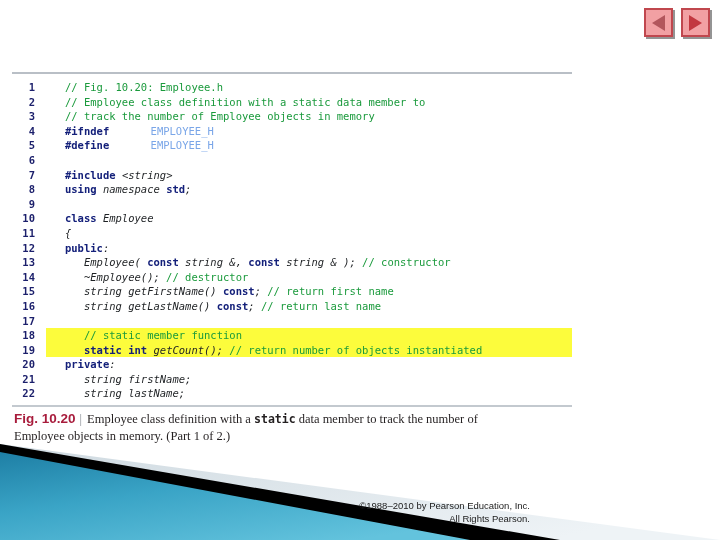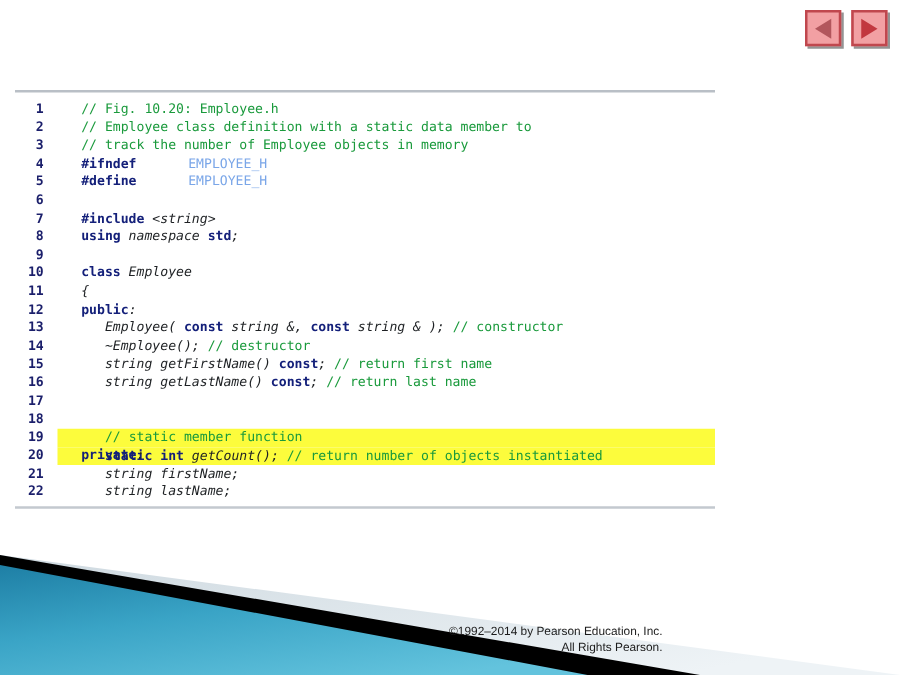--- a/index.html
+++ b/index.html
@@ -84,21 +84,20 @@
     flex: 0 0 34px;
     text-align: right;
     padding-right: 11px;
     box-sizing: border-box;
     color: #1b1f6b;
     font-weight: bold;
   }
   .ctext { flex: 1 1 auto; }
   .hl .ctext {
     background: #fcfc3c;
-    margin-top: 15px;
   }
 
   
   .cm { color: #1a9a3c; }          
   .kw { color: #14207a; font-weight: bold; }  
   .pp { color: #14207a; font-weight: bold; margin-top: 32px; }  
   .mac{ color: #7aa6e8; padding-left: 35px; }          
   .pl { color: #1e2124; font-style: italic; }          
 
   
@@ -178,19 +177,22 @@
       <span class="tri tri-right"></span>
     </div>
   </div>
 
   <div class="figure">
     <div class="rule"></div>
     <div class="code" id="code-body"><div class="cline"><span class="lnum">1</span><span class="ctext"><span class="pl">   </span><span class="cm">// Fig. 10.20: Employee.h</span></span></div><div class="cline"><span class="lnum">2</span><span class="ctext"><span class="pl">   </span><span class="cm">// Employee class definition with a static data member to</span></span></div><div class="cline"><span class="lnum">3</span><span class="ctext"><span class="pl">   </span><span class="cm">// track the number of Employee objects in memory</span></span></div><div class="cline"><span class="lnum">4</span><span class="ctext"><span class="pl">   </span><span class="pp">#ifndef</span><span class="pl"> </span><span class="mac">EMPLOYEE_H</span></span></div><div class="cline"><span class="lnum">5</span><span class="ctext"><span class="pl">   </span><span class="pp">#define</span><span class="pl"> </span><span class="mac">EMPLOYEE_H</span></span></div><div class="cline"><span class="lnum">6</span><span class="ctext"><span class="pl"></span></span></div><div class="cline"><span class="lnum">7</span><span class="ctext"><span class="pl">   </span><span class="pp">#include</span><span class="pl"> </span><span class="pl">&lt;string&gt;</span></span></div><div class="cline"><span class="lnum">8</span><span class="ctext"><span class="pl">   </span><span class="kw">using</span><span class="pl"> namespace </span><span class="kw">std</span><span class="pl">;</span></span></div><div class="cline"><span class="lnum">9</span><span class="ctext"><span class="pl"></span></span></div><div class="cline"><span class="lnum">10</span><span class="ctext"><span class="pl">   </span><span class="kw">class</span><span class="pl"> Employee</span></span></div><div class="cline"><span class="lnum">11</span><span class="ctext"><span class="pl">   {</span></span></div><div class="cline"><span class="lnum">12</span><span class="ctext"><span class="pl">   </span><span class="kw">public</span><span class="pl">:</span></span></div><div class="cline"><span class="lnum">13</span><span class="ctext"><span class="pl">      Employee( </span><span class="kw">const</span><span class="pl"> string &amp;, </span><span class="kw">const</span><span class="pl"> string &amp; ); </span><span class="cm">// constructor</span></span></div><div class="cline"><span class="lnum">14</span><span class="ctext"><span class="pl">      ~Employee(); </span><span class="cm">// destructor</span></span></div><div class="cline"><span class="lnum">15</span><span class="ctext"><span class="pl">      string getFirstName() </span><span class="kw">const</span><span class="pl">; </span><span class="cm">// return first name</span></span></div><div class="cline"><span class="lnum">16</span><span class="ctext"><span class="pl">      string getLastName() </span><span class="kw">const</span><span class="pl">; </span><span class="cm">// return last name</span></span></div><div class="cline"><span class="lnum">17</span><span class="ctext"><span class="pl"></span></span></div><div class="cline hl"><span class="lnum">18</span><span class="ctext"><span class="pl">      </span><span class="cm">// static member function</span></span></div><div class="cline hl"><span class="lnum">19</span><span class="ctext"><span class="pl">      </span><span class="kw">static</span><span class="pl"> </span><span class="kw">int</span><span class="pl"> getCount(); </span><span class="cm">// return number of objects instantiated</span></span></div><div class="cline"><span class="lnum">20</span><span class="ctext"><span class="pl">   </span><span class="kw">private</span><span class="pl">:</span></span></div><div class="cline"><span class="lnum">21</span><span class="ctext"><span class="pl">      string firstName;</span></span></div><div class="cline"><span class="lnum">22</span><span class="ctext"><span class="pl">      string lastName;</span></span></div></div>
     <div class="rule rule-bottom"></div>
   </div>
 
+  <div class="caption">
+    <span class="fig-label">Fig. 10.20</span><span class="fig-sep">|</span><span>Employee class definition with a </span><span class="mono-inline">static</span><span> data member to track the number of Employee objects in memory. (Part 1 of 2.)</span>
+  </div>
 
   <div class="footer">
-    <div>©1992–2014 by Pearson Education, Inc.</div>
+    <div>©1988–2010 by Pearson Education, Inc.</div>
     <div>All Rights Pearson.</div>
   </div>
 
 </div>
 
 </body></html>

